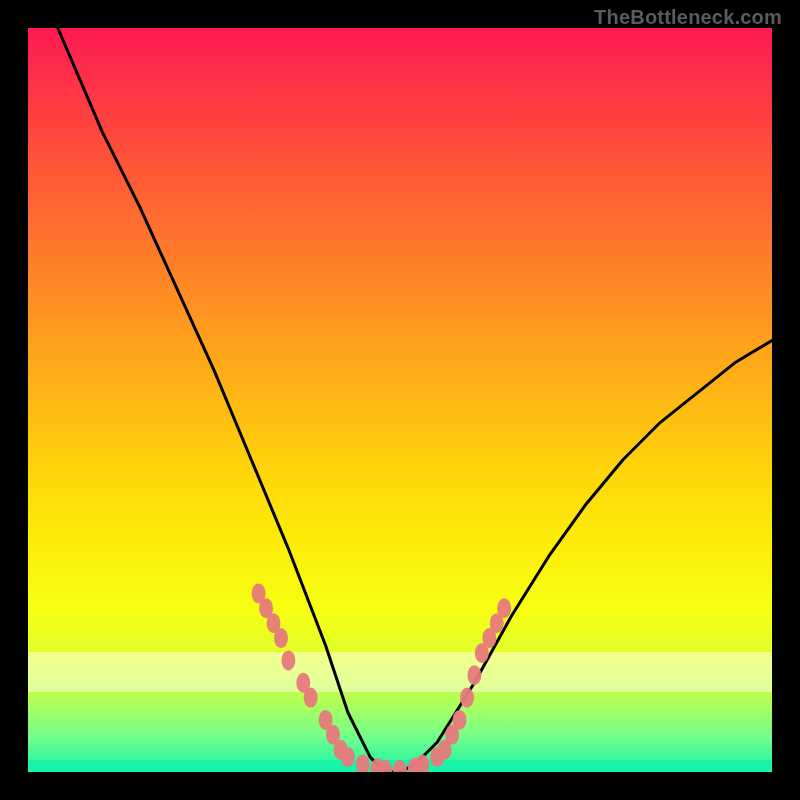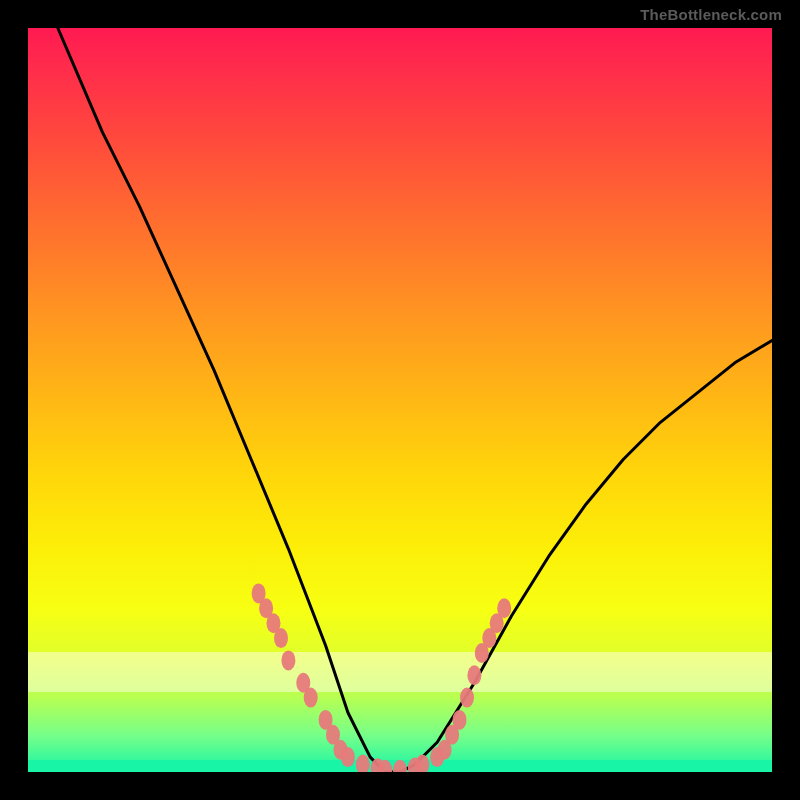--- a/index.html
+++ b/index.html
@@ -8,21 +8,21 @@
   position: relative;
   width: 800px;
   height: 800px;
   background: #000;
 }
 .watermark {
   position: absolute;
   top: 6px;
   right: 18px;
   font-family: Arial, Helvetica, sans-serif;
-  font-size: 15px;
+  font-size: 20px;
   font-weight: 600;
   color: #5b5b5b;
   letter-spacing: 0.2px;
 }
 .plot {
   position: absolute;
   left: 28px;
   top: 28px;
   width: 744px;
   height: 744px;

